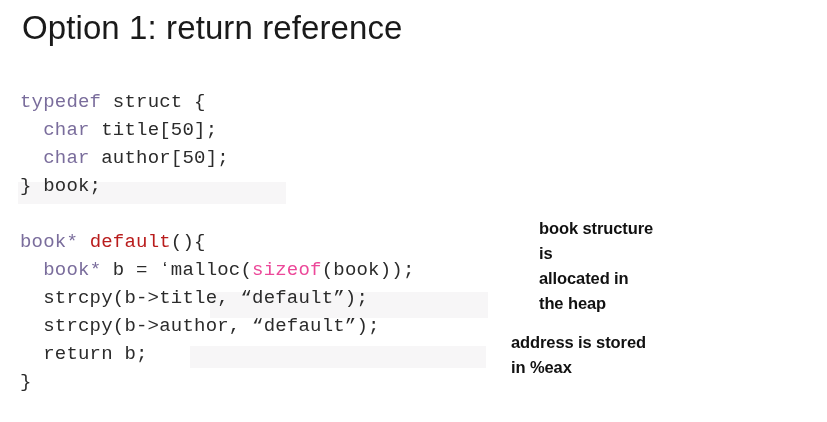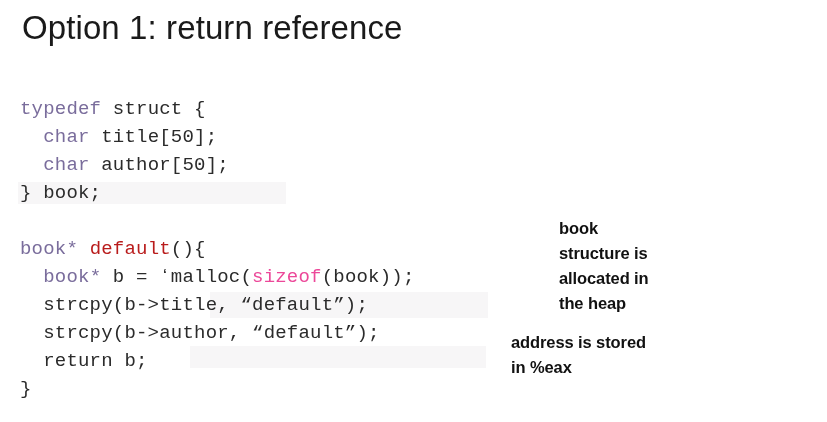--- a/index.html
+++ b/index.html
@@ -49,21 +49,20 @@
     position: absolute;
     left: 20px;
     top: 88px;
     z-index: 1;
     font-family: "Liberation Mono", "DejaVu Sans Mono", monospace;
     font-size: 19px;
     line-height: 28px;
     color: #2b2b2b;
     white-space: pre;
     letter-spacing: 0.2px;
-    margin-top: 7px;
   }
   .code-line {
     white-space: pre;
     min-height: 28px;
   }
 
   
   .tok-kw      { color: #7a6d9c; }  
   .tok-fn      { color: #b91c1c; }  
   .tok-size    { color: #ec4899; }  
@@ -77,21 +76,20 @@
     font-weight: bold;
     font-size: 16.5px;
     line-height: 25px;
     color: #111111;
     white-space: pre-line;
     letter-spacing: -0.1px;
   }
   .annotation-heap {
     left: 539px;
     top: 216px;
-    margin-left: 20px;
   }
   .annotation-eax {
     left: 511px;
     top: 330px;
   }
 </style>
 </head>
 <body>
 
 <div class="slide">

